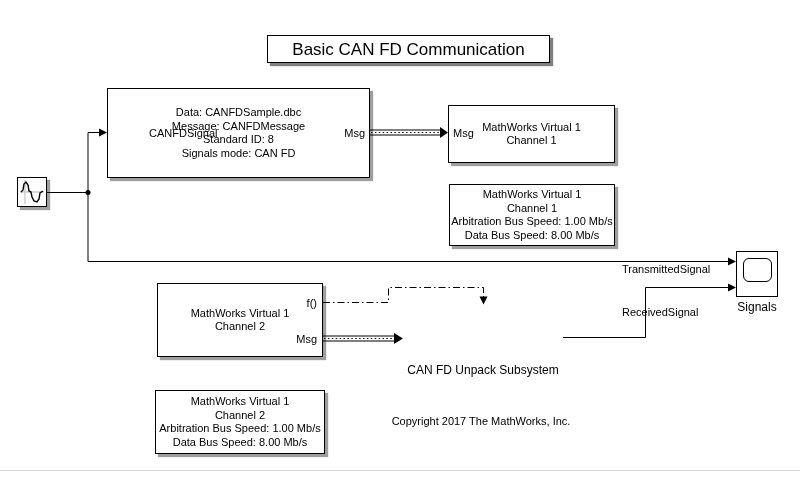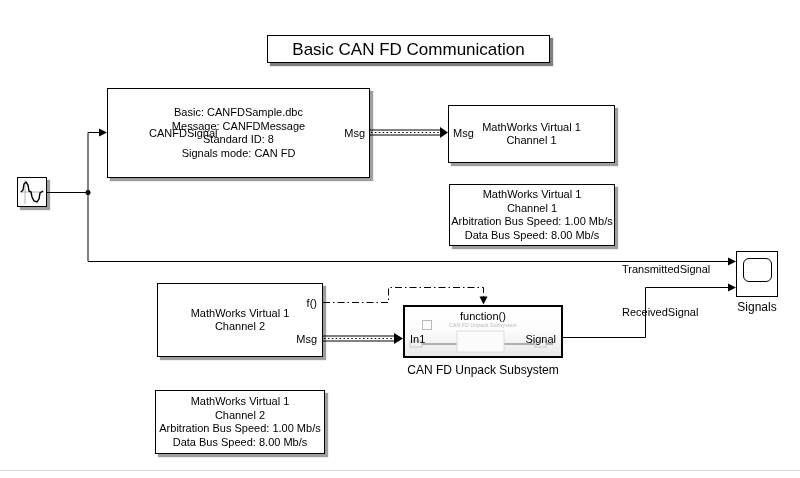--- a/index.html
+++ b/index.html
@@ -49,21 +49,21 @@
       <line x1="7" y1="2" x2="7" y2="26" stroke="#b5b5b5" stroke-width="1"></line>
       <line x1="2" y1="14" x2="26" y2="14" stroke="#b5b5b5" stroke-width="1"></line>
       <polyline points="3,14 5,12 6,6 8,4 10,7 11,13 13,14 14,19 16,23 19,24 21,21 22,15 25,13" fill="none" stroke="#000" stroke-width="1.4"></polyline>
     </svg>
   </div>
 
   <div class="block" style="left:107px;top:88px;width:263px;height:90px;">
     <div class="port-label" style="left:21px;top:38px;margin-left:20px;">CANFDSignal</div>
     <div class="port-label" style="right:4px;top:38px;">Msg</div>
     <div class="btext">
-      <div>Basic: CANFDSample.dbc</div>
+      <div>Data: CANFDSample.dbc</div>
       <div>Message: CANFDMessage</div>
       <div>Standard ID: 8</div>
       <div>Signals mode: CAN FD</div>
     </div>
   </div>
 
   <div class="block" style="left:448px;top:105px;width:167px;height:58px;">
     <div class="port-label" style="left:4px;top:21px;">Msg</div>
     <div class="btext">
       <div>MathWorks Virtual 1</div>
@@ -82,52 +82,40 @@
 
   <div class="block" style="left:157px;top:283px;width:166px;height:74px;">
     <div class="port-label" style="right:5px;top:13px;">f()</div>
     <div class="port-label" style="right:5px;top:49px;">Msg</div>
     <div class="btext">
       <div>MathWorks Virtual 1</div>
       <div>Channel 2</div>
     </div>
   </div>
 
-  <div class="subsystem">
-    <div class="trigger-label">function()</div>
-    <div class="checkbox"></div>
-    <div class="preview-caption">CAN FD Unpack Subsystem</div>
-    <svg width="155" height="48" viewBox="0 0 155 48" style="position:absolute;left:0;top:0;">
-      <line x1="8" y1="37" x2="148" y2="37" stroke="#9a9a9a" stroke-width="1.4"></line>
-      <rect x="5" y="34" width="12" height="6" fill="#f1f1f1" stroke="#bdbdbd" stroke-width="0.8"></rect>
-      <rect x="130" y="34" width="11" height="6" fill="#f1f1f1" stroke="#bdbdbd" stroke-width="0.8"></rect>
-      <rect x="52" y="24" width="47" height="21" fill="#fbfbfb" stroke="#dcdcdc" stroke-width="1"></rect>
-    </svg>
-    <div class="port-label" style="left:5px;top:26px;">In1</div>
-    <div class="port-label" style="right:5px;top:26px;">Signal</div>
-  </div>
   <div class="block-name" style="left:383px;top:363px;width:200px;">CAN FD Unpack Subsystem</div>
 
   <div class="block" style="left:155px;top:390px;width:170px;height:64px;">
     <div class="btext">
       <div>MathWorks Virtual 1</div>
       <div>Channel 2</div>
       <div>Arbitration Bus Speed: 1.00 Mb/s</div>
       <div>Data Bus Speed: 8.00 Mb/s</div>
     </div>
   </div>
 
   <div class="block" style="left:736px;top:251px;width:42px;height:46px;box-shadow:none;">
     <div class="scope-screen"></div>
   </div>
   <div class="block-name" style="left:707px;top:300px;width:100px;">Signals</div>
 
   <div class="wire-label" style="left:622px;top:263px;width:100px;">TransmittedSignal</div>
   <div class="wire-label" style="left:622px;top:306px;width:100px;">ReceivedSignal</div>
 
+  <div class="copyright">Copyright 2017 The MathWorks, Inc.</div>
 
   <div class="bottom-rule"></div>
 
   <svg class="wires" width="800" height="478" viewBox="0 0 800 478">
 
     <g stroke="#000" stroke-width="1" fill="none">
       <path d="M47,192.5 H88 M88,192.5 V132.5 H99.5"></path>
       <circle cx="88" cy="192.5" r="2.5" fill="#000" stroke="none"></circle>
       <polygon points="99,128.5 107,132.5 99,136.5" fill="#000" stroke="none"></polygon>
     </g>

